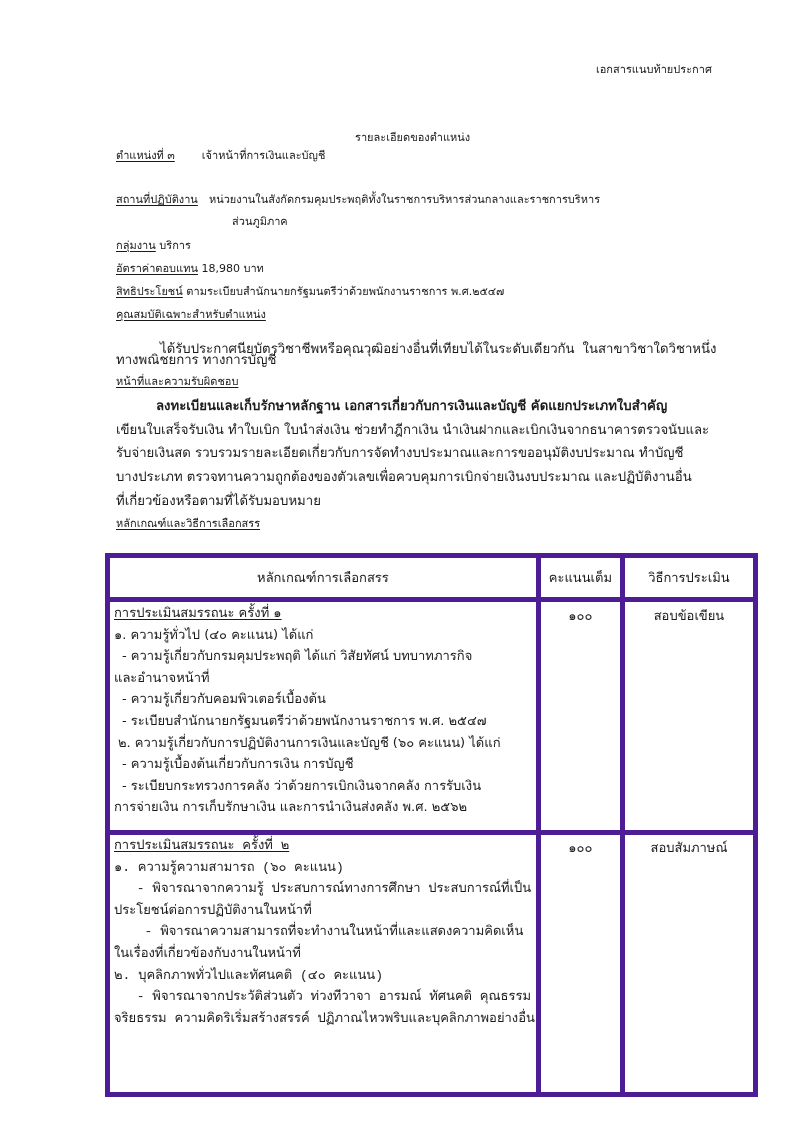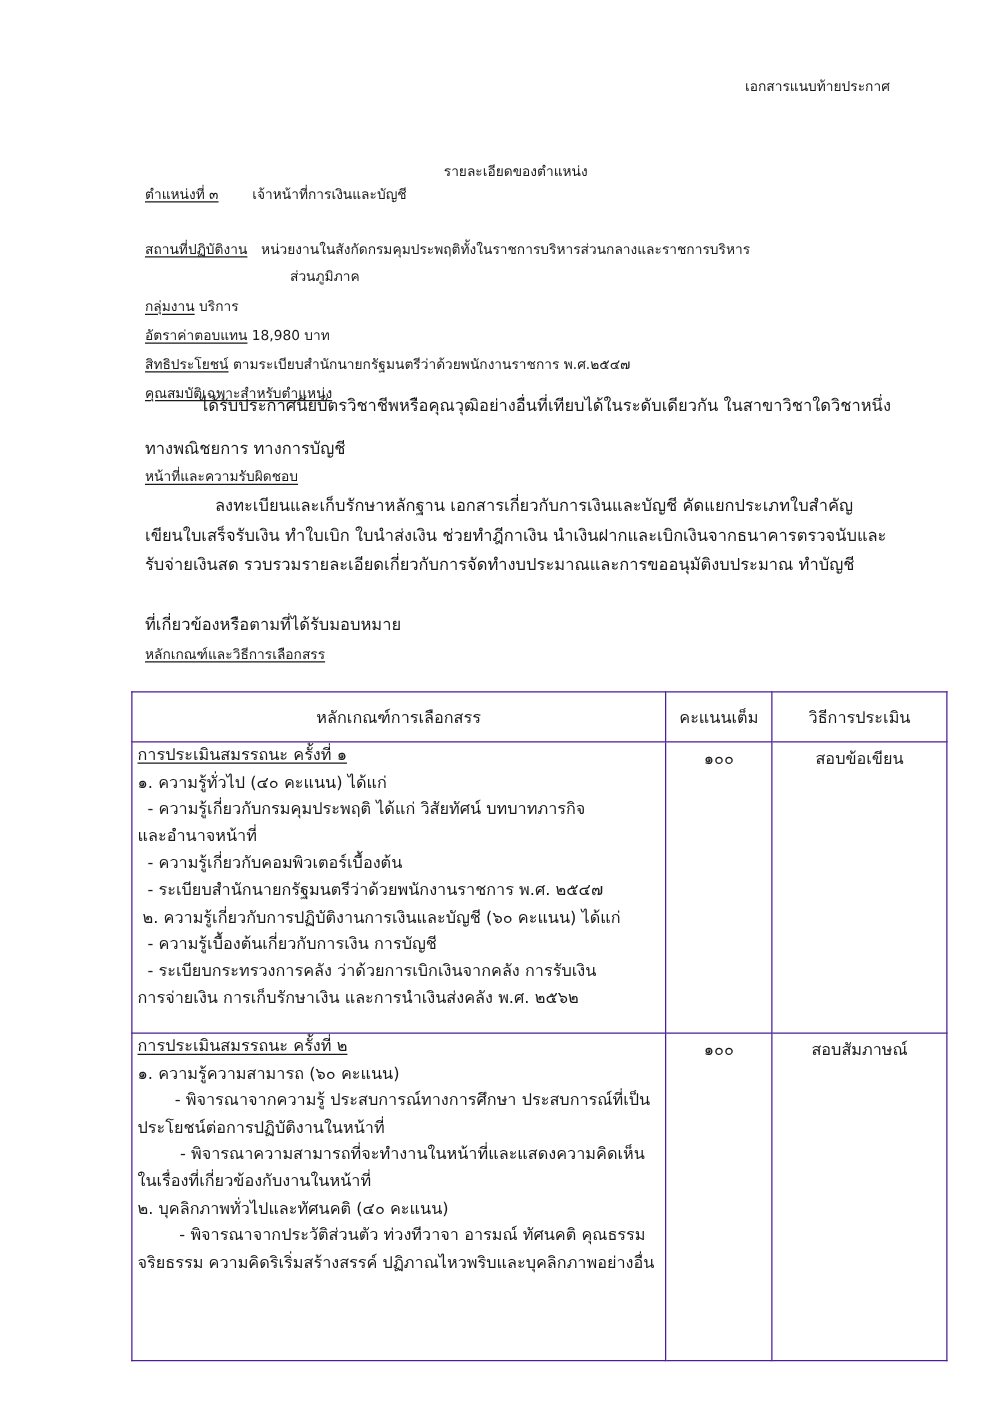--- a/index.html
+++ b/index.html
@@ -7,21 +7,21 @@
          font-family:"DejaVu Sans", "Liberation Sans", sans-serif; color:#1a1a1a; }
   .page { position:absolute; left:0; top:0; width:800px; height:1131px; }
   .abs { position:absolute; white-space:nowrap; }
   .t { font-size:11px; line-height:20px; }
   .u { text-decoration:underline; text-underline-offset:2px; }
   .b { font-weight:normal; }
   .line { position:absolute; white-space:nowrap; font-size:13.2px; line-height:20px; }
 
   table.crit { position:absolute; left:105px; top:553px; width:653px; border-collapse:collapse;
                font-size:13px; }
-  table.crit th, table.crit td { border:1px solid #4c1d95; padding:0; vertical-align:top; }
+  table.crit th, table.crit td { border:5px solid #4c1d95; padding:0; vertical-align:top; }
   table.crit th { height:39px; font-weight:normal; text-align:center; vertical-align:middle; }
   .col1 { width:426px; } .col2 { width:85px; } .col3 { width:140px; }
   .cell-lines div { line-height:21.6px; white-space:nowrap; padding-left:4px; }
   .cell-center { text-align:center; padding-top:3px !important; line-height:21px; }
   .ind1 { padding-left:12px !important; }
   .ind2 { padding-left:22px !important;text-align:center; }
 </style>
 </head>
 <body>
 
@@ -48,27 +48,28 @@
   <div class="abs t" style="left:116px; top:259px;">
     <span class="b u">อัตราค่าตอบแทน</span>
     <span>18,980 บาท</span>
   </div>
   <div class="abs t" style="left:116px; top:282px;">
     <span class="b u">สิทธิประโยชน์</span>
     <span>ตามระเบียบสำนักนายกรัฐมนตรีว่าด้วยพนักงานราชการ พ.ศ.๒๕๔๗</span>
   </div>
 
   <div class="abs t b u" style="left:116px; top:305px;">คุณสมบัติเฉพาะสำหรับตำแหน่ง</div>
-  <div class="line" style="left:160px; top:316px;">ได้รับประกาศนียบัตรวิชาชีพหรือคุณวุฒิอย่างอื่นที่เทียบได้ในระดับเดียวกัน ในสาขาวิชาใดวิชาหนึ่ง</div>
+  <div class="line" style="left:160px; top:340px;font-family:Liberation Mono, monospace;">ได้รับประกาศนียบัตรวิชาชีพหรือคุณวุฒิอย่างอื่นที่เทียบได้ในระดับเดียวกัน ในสาขาวิชาใดวิชาหนึ่ง</div>
   <div class="line" style="left:116px; top:350px;">ทางพณิชยการ ทางการบัญชี</div>
 
   <div class="abs t b u" style="left:116px; top:372px;">หน้าที่และความรับผิดชอบ</div>
-  <div class="line" style="left:172px; top:396px;">ลงทะเบียนและเก็บรักษาหลักฐาน เอกสารเกี่ยวกับการเงินและบัญชี คัดแยกประเภทใบสำคัญ</div>
+  <div class="line" style="left:156px; top:396px;font-weight:bold;">ลงทะเบียนและเก็บรักษาหลักฐาน เอกสารเกี่ยวกับการเงินและบัญชี คัดแยกประเภทใบสำคัญ</div>
   <div class="line" style="left:116px; top:420px;">เขียนใบเสร็จรับเงิน ทำใบเบิก ใบนำส่งเงิน ช่วยทำฎีกาเงิน นำเงินฝากและเบิกเงินจากธนาคารตรวจนับและ</div>
   <div class="line" style="left:116px; top:443px;">รับจ่ายเงินสด รวบรวมรายละเอียดเกี่ยวกับการจัดทำงบประมาณและการขออนุมัติงบประมาณ ทำบัญชี</div>
+  <div class="line" style="left:116px; top:467px;">บางประเภท ตรวจทานความถูกต้องของตัวเลขเพื่อควบคุมการเบิกจ่ายเงินงบประมาณ และปฏิบัติงานอื่น</div>
   <div class="line" style="left:116px; top:491px;">ที่เกี่ยวข้องหรือตามที่ได้รับมอบหมาย</div>
 
   <div class="abs t b u" style="left:116px; top:514px;">หลักเกณฑ์และวิธีการเลือกสรร</div>
 
   <table class="crit">
     <thead>
       <tr>
         <th class="col1">หลักเกณฑ์การเลือกสรร</th>
         <th class="col2">คะแนนเต็ม</th>
         <th class="col3">วิธีการประเมิน</th>
@@ -84,21 +85,21 @@
           <div class="ind1">- ความรู้เกี่ยวกับคอมพิวเตอร์เบื้องต้น</div>
           <div class="ind1">- ระเบียบสำนักนายกรัฐมนตรีว่าด้วยพนักงานราชการ พ.ศ. ๒๕๔๗</div>
           <div class="ind1" style="padding-left:8px !important;">๒. ความรู้เกี่ยวกับการปฏิบัติงานการเงินและบัญชี (๖๐ คะแนน) ได้แก่</div>
           <div class="ind1">- ความรู้เบื้องต้นเกี่ยวกับการเงิน การบัญชี</div>
           <div class="ind1">- ระเบียบกระทรวงการคลัง ว่าด้วยการเบิกเงินจากคลัง การรับเงิน</div>
           <div>การจ่ายเงิน การเก็บรักษาเงิน และการนำเงินส่งคลัง พ.ศ. ๒๕๖๒</div>
         </td>
         <td class="col2 cell-center">๑๐๐</td>
         <td class="col3 cell-center">สอบข้อเขียน</td>
       </tr>
-      <tr style="height:262px;">
+      <tr style="height:262px;font-family:Liberation Mono, monospace;">
         <td class="col1 cell-lines">
           <div class="u">การประเมินสมรรถนะ ครั้งที่ ๒</div>
           <div>๑. ความรู้ความสามารถ (๖๐ คะแนน)</div>
           <div class="ind2">- พิจารณาจากความรู้ ประสบการณ์ทางการศึกษา ประสบการณ์ที่เป็น</div>
           <div>ประโยชน์ต่อการปฏิบัติงานในหน้าที่</div>
           <div class="ind2">- พิจารณาความสามารถที่จะทำงานในหน้าที่และแสดงความคิดเห็น</div>
           <div>ในเรื่องที่เกี่ยวข้องกับงานในหน้าที่</div>
           <div>๒. บุคลิกภาพทั่วไปและทัศนคติ (๔๐ คะแนน)</div>
           <div class="ind2">- พิจารณาจากประวัติส่วนตัว ท่วงทีวาจา อารมณ์ ทัศนคติ คุณธรรม</div>
           <div>จริยธรรม ความคิดริเริ่มสร้างสรรค์ ปฏิภาณไหวพริบและบุคลิกภาพอย่างอื่น</div>

